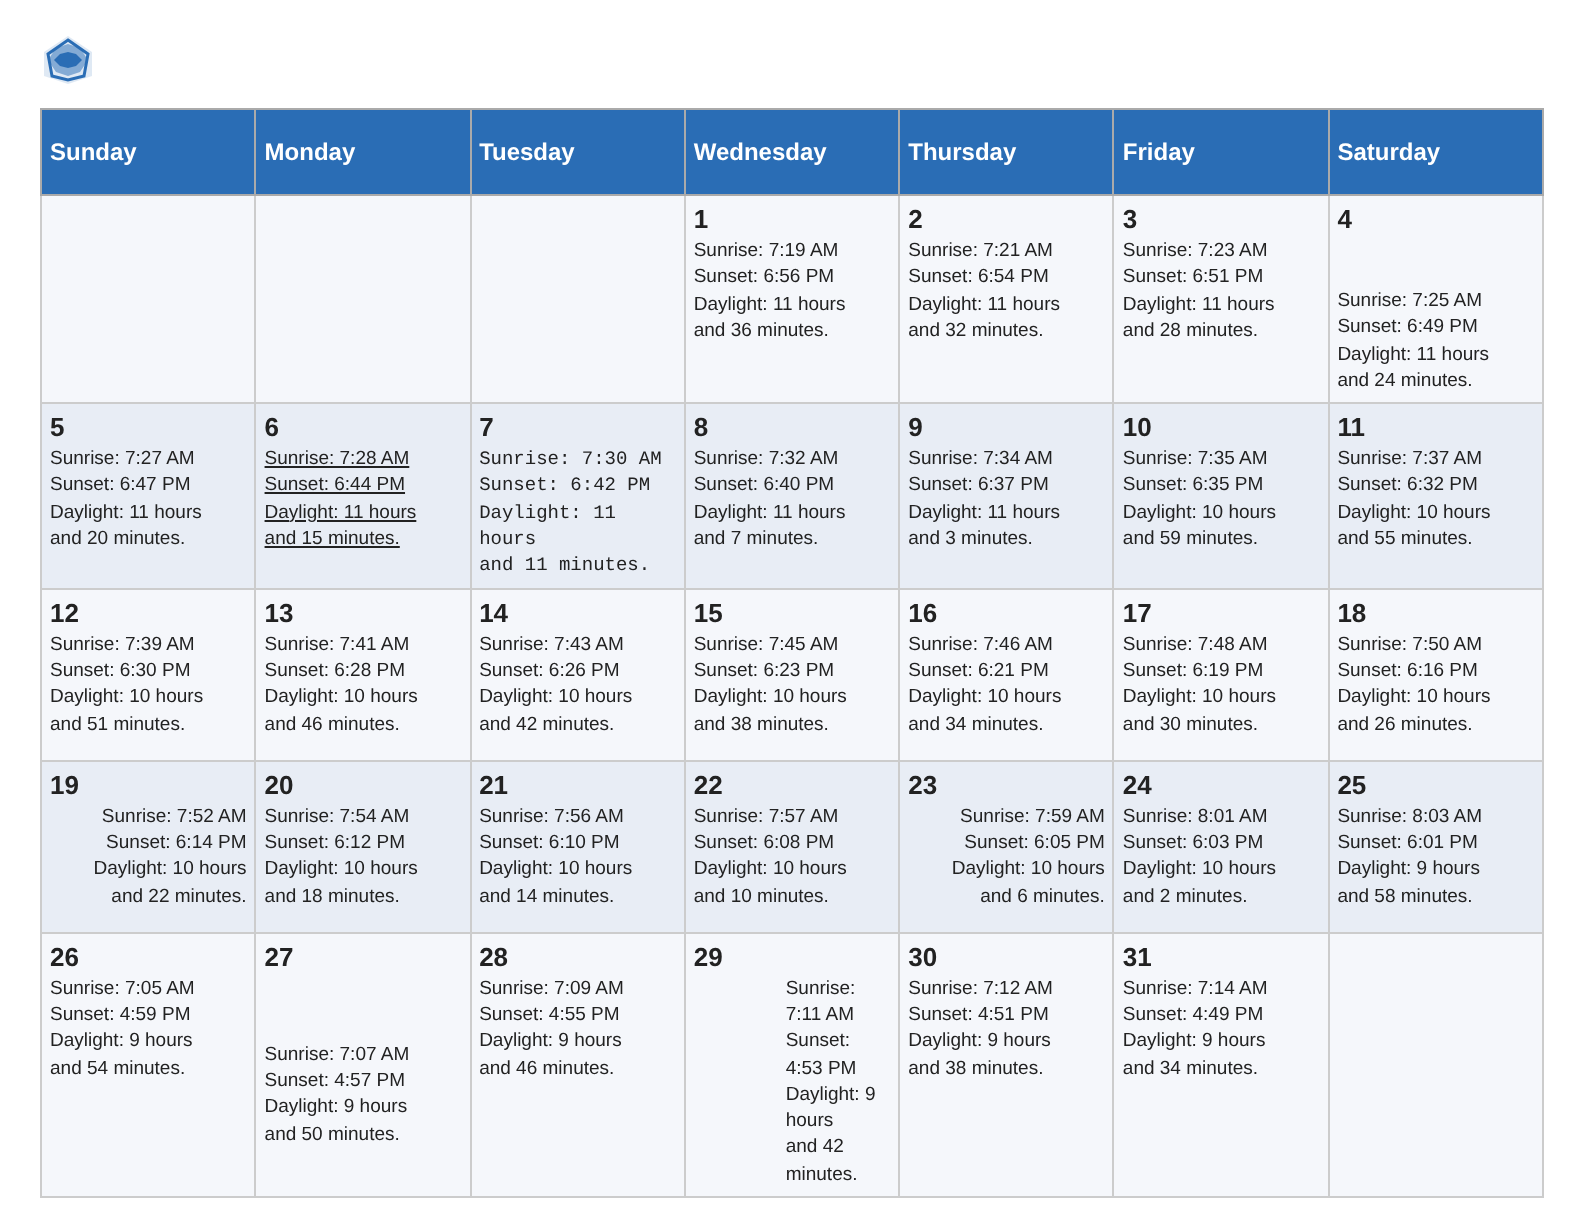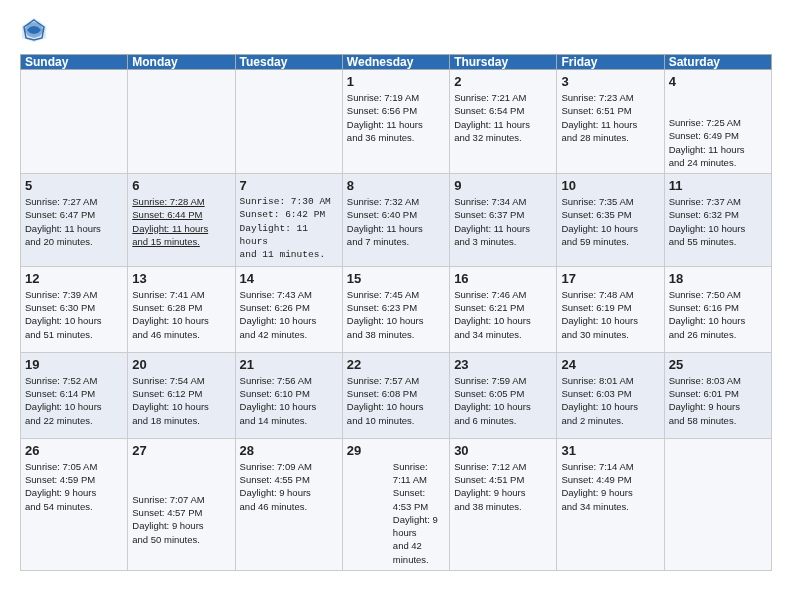--- a/index.html
+++ b/index.html
@@ -51,21 +51,21 @@
     table {
       width: 100%;
       border-collapse: collapse;
       table-layout: fixed;
     }
     thead tr th {
       background-color: #2a6db5;
       color: #fff;
       font-size: 12px;
       font-weight: bold;
-      padding: 0 4px;
+      padding: 14px 4px;
       text-align: left;
       border: 1px solid #aaa;
     }
     tbody tr td {
       vertical-align: top;
       border: 1px solid #ccc;
       padding: 4px 4px 4px 4px;
       font-size: 10px;
       color: #222;
       min-height: 80px;
@@ -259,21 +259,21 @@
             <span class="day-num">18</span>
             <div class="day-info" style="white-space: pre-line;">Sunrise: 7:50 AM
 Sunset: 6:16 PM
 Daylight: 10 hours
 and 26 minutes.</div>
           </td>
         </tr>
         <tr>
           <td>
             <span class="day-num">19</span>
-            <div class="day-info" style="white-space: pre-line;">Sunrise: 7:52 AM
+            <div class="day-info" style="white-space: pre-line; text-align: right;">Sunrise: 7:52 AM
 Sunset: 6:14 PM
 Daylight: 10 hours
 and 22 minutes.</div>
           </td>
           <td>
             <span class="day-num">20</span>
             <div class="day-info" style="white-space: pre-line;">Sunrise: 7:54 AM
 Sunset: 6:12 PM
 Daylight: 10 hours
 and 18 minutes.</div>
@@ -287,21 +287,21 @@
           </td>
           <td>
             <span class="day-num">22</span>
             <div class="day-info" style="white-space: pre-line;">Sunrise: 7:57 AM
 Sunset: 6:08 PM
 Daylight: 10 hours
 and 10 minutes.</div>
           </td>
           <td>
             <span class="day-num">23</span>
-            <div class="day-info" style="white-space: pre-line;">Sunrise: 7:59 AM
+            <div class="day-info" style="white-space: pre-line; text-align: right;">Sunrise: 7:59 AM
 Sunset: 6:05 PM
 Daylight: 10 hours
 and 6 minutes.</div>
           </td>
           <td>
             <span class="day-num">24</span>
             <div class="day-info" style="white-space: pre-line;">Sunrise: 8:01 AM
 Sunset: 6:03 PM
 Daylight: 10 hours
 and 2 minutes.</div>

